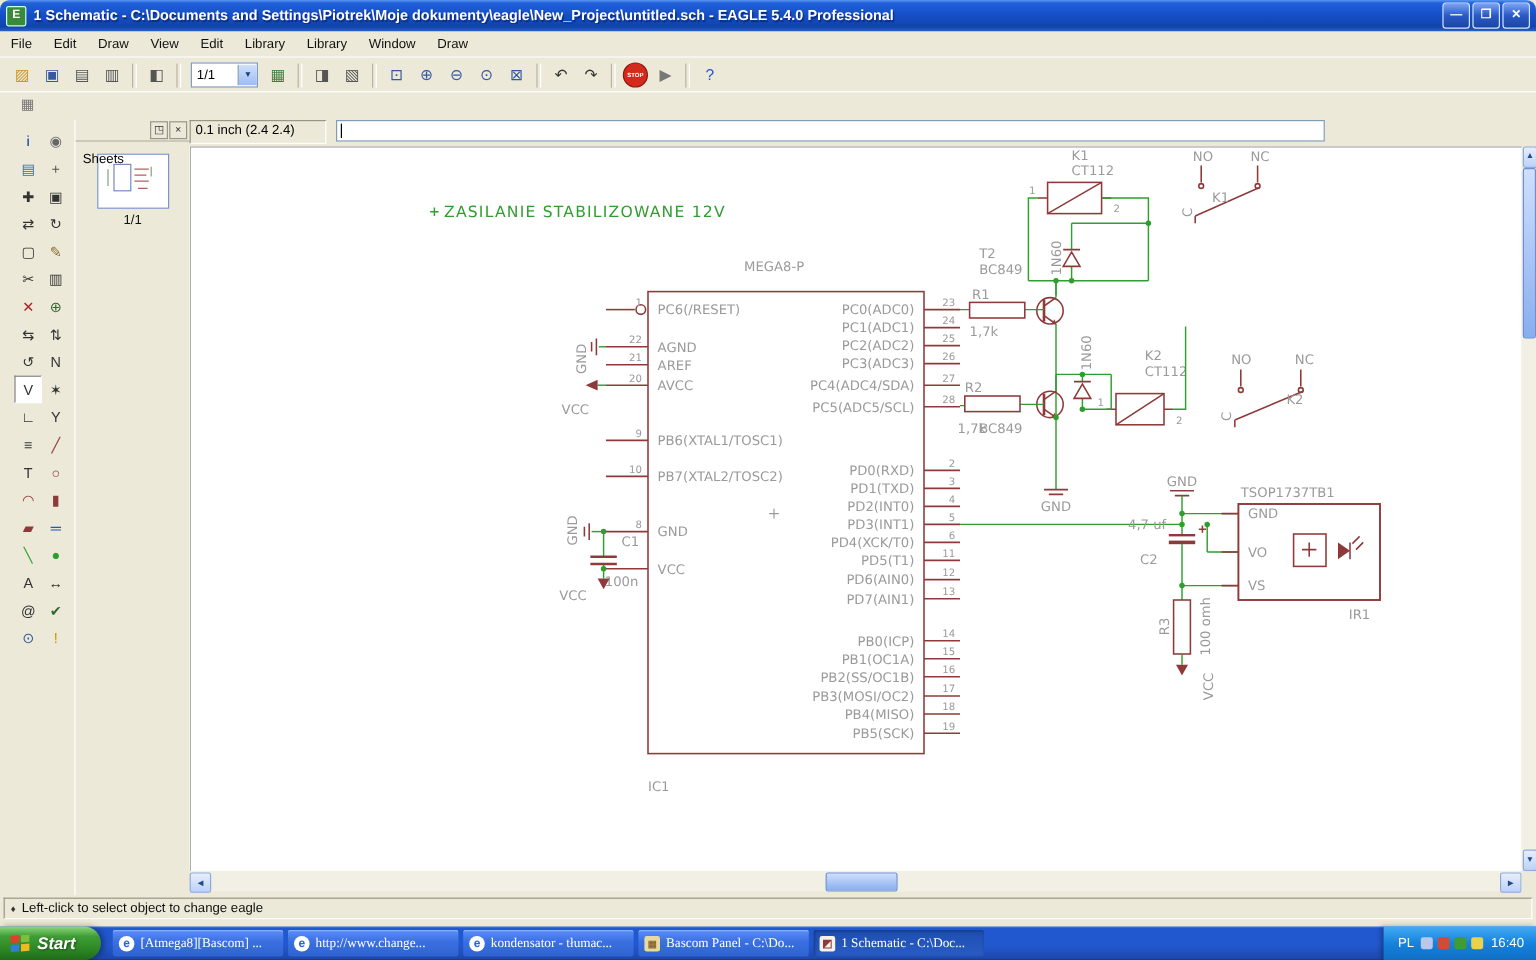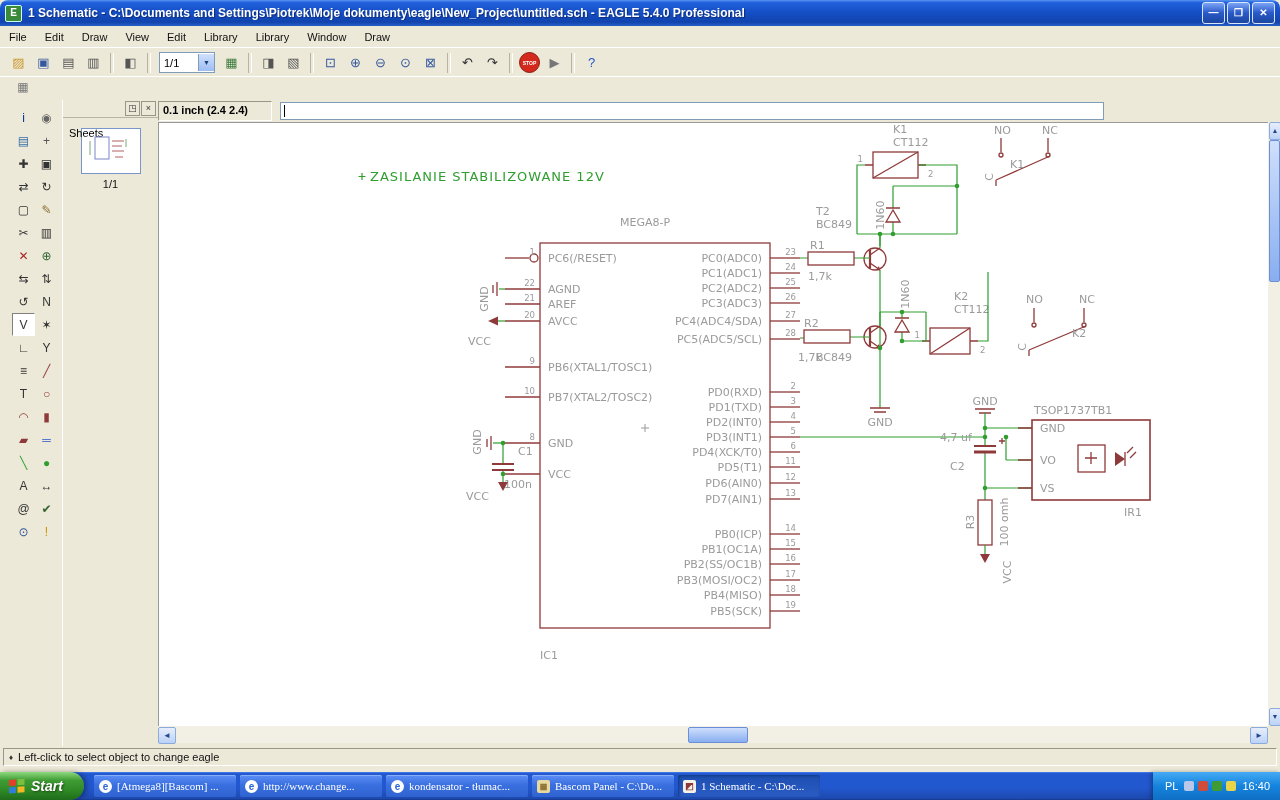--- a/index.html
+++ b/index.html
@@ -50,21 +50,21 @@
   #dock{left:62px;top:100px;width:96px;height:646px;border-left:1px solid #fff;box-sizing:border-box;}
   #sheets-header{height:17px;display:flex;align-items:center;font-size:11px;
     padding:0 2px 0 6px;border-bottom:1px solid #b8b4a4;}
   #sheets-header .sp{flex:1;margin-top:48px;}
   .dock-btn{width:13px;height:13px;font-size:9px;line-height:12px;text-align:center;
     border:1px solid #9a9687;background:#ECE9D8;margin-left:1px;color:#333;}
   #thumb{margin:10px auto 0;width:58px;height:44px;background:#fff;border:1px solid #7a96c8;}
   #thumb-label{text-align:center;font-size:11px;margin-top:4px;color:#111;}
 
   
-  #commandbar{left:158px;top:100px;width:954px;height:22px;display:flex;align-items:center;font-weight:bold;}
+  #commandbar{left:158px;top:100px;width:954px;height:22px;display:flex;align-items:flex-start;}
   #coords{width:104px;height:14px;font-size:11px;padding:2px 4px;margin-right:8px;
     border:1px solid;border-color:#9a9687 #fff #fff #9a9687;white-space:nowrap;}
   #command-input{flex:1;height:16px;background:#fff;border:1px solid #7f9db9;
     margin-right:8px;position:relative;}
   #caret{position:absolute;left:3px;top:2px;width:1px;height:12px;background:#000;}
   #canvas{left:158px;top:122px;width:1110px;height:604px;background:#fff;
     box-shadow:inset 1px 1px 0 #9a9a9a;}
   #hscroll{left:158px;top:726px;width:1110px;height:17px;background:#f2f0e4;}
   #vscroll{left:1268px;top:122px;width:12px;height:604px;background:#f2f0e4;}
   #scroll-corner{left:1268px;top:726px;width:12px;height:17px;background:#ECE9D8;}

